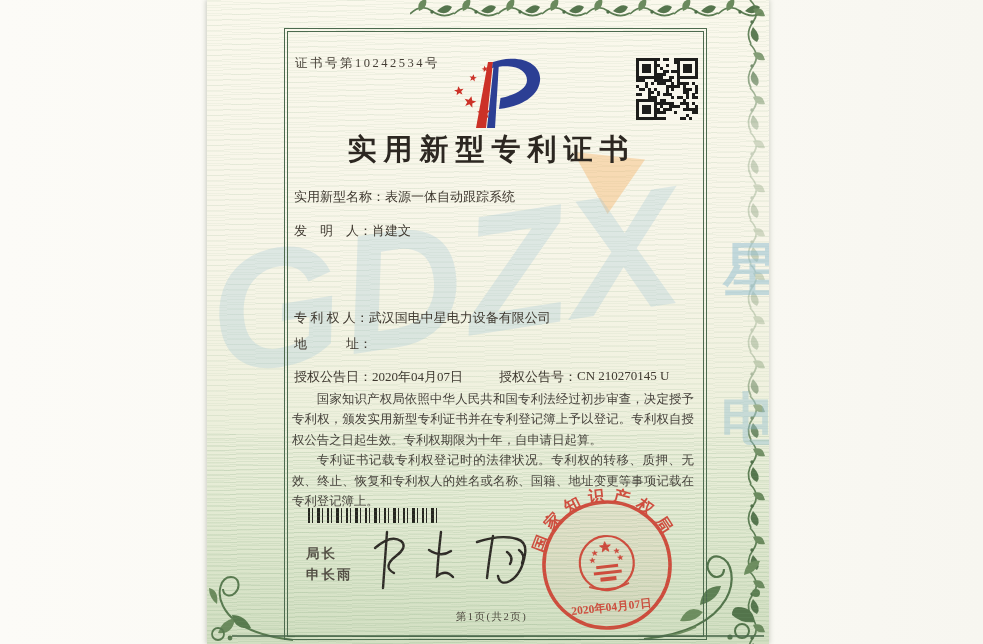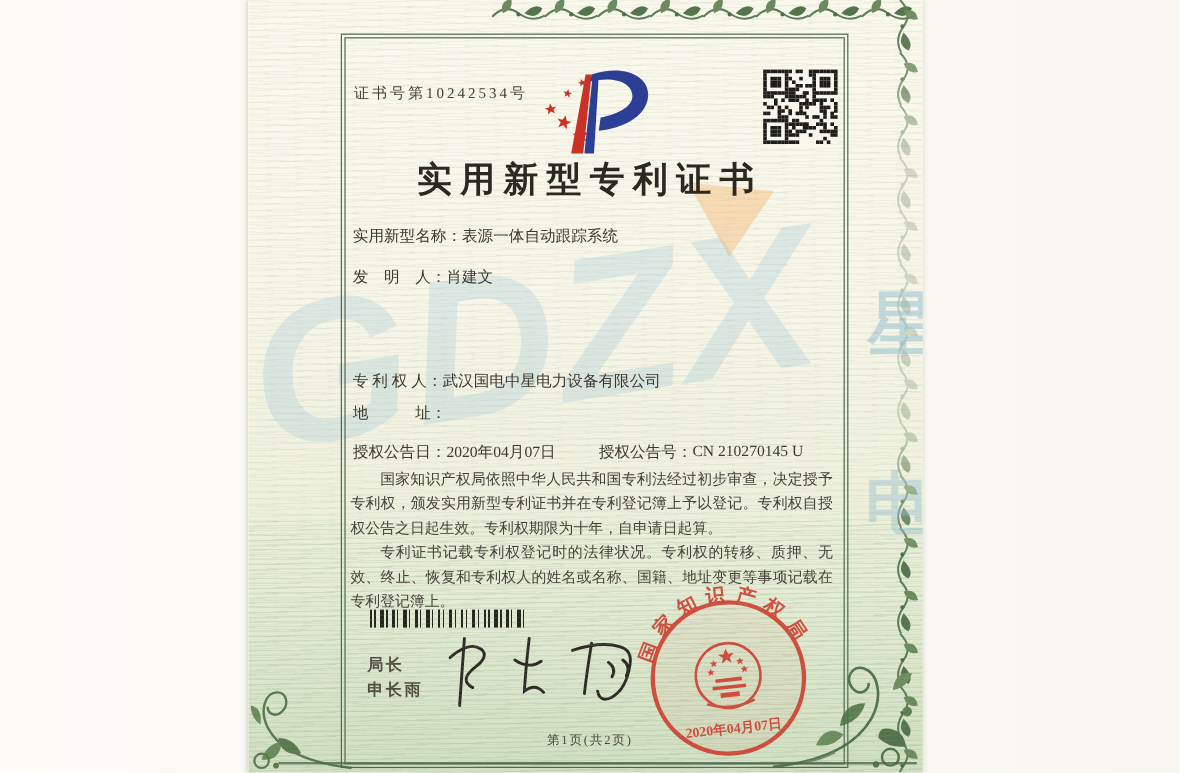--- a/index.html
+++ b/index.html
@@ -14,21 +14,21 @@
     box-shadow:-2px 0 4px rgba(60,70,50,.18),2px 0 4px rgba(60,70,50,.12);
   }
   .paper::before{content:"";position:absolute;inset:0;pointer-events:none;
     background:
       repeating-linear-gradient(178deg,rgba(140,175,135,.10) 0 1px,transparent 1px 5px),
       repeating-linear-gradient(2deg,rgba(130,168,128,.08) 0 1px,transparent 1px 6px);}
   .paper::after{content:"";position:absolute;left:0;right:0;bottom:0;height:210px;pointer-events:none;
     background:repeating-linear-gradient(179deg,rgba(120,160,115,.14) 0 1px,transparent 1px 4px);}
   .frame{position:absolute;left:77px;top:28px;width:415px;height:604px;
     border:4px double #4c6a4e;pointer-events:none;}
-  .certno{position:absolute;left:88px;top:70px;font-size:12.5px;letter-spacing:2.5px;color:#443e35;}
+  .certno{position:absolute;left:88px;top:55px;font-size:12.5px;letter-spacing:2.5px;color:#443e35;}
   .logo{position:absolute;left:232px;top:54px;}
   .qr{position:absolute;left:429px;top:58px;width:62px;height:62px;background:#f8f6ec;}
   .qr i{position:absolute;background:#1d1d1b;}
   .title{position:absolute;left:77px;top:130px;width:415px;text-align:center;
     font-size:29px;font-weight:bold;letter-spacing:7px;color:#2c2721;}
   .row{position:absolute;left:87px;display:flex;font-size:13px;color:#3e382f;line-height:16px;}
   .row .lbl{white-space:nowrap;}
   .r1{top:189px}.r2{top:223px}.r3{top:251px}.r4{top:280px}.r5{top:310px}.r6{top:336px}
   .r6 .val{width:322px;}
   .grant{position:absolute;top:368px;left:87px;width:405px;font-size:13px;color:#3e382f;display:flex;}

